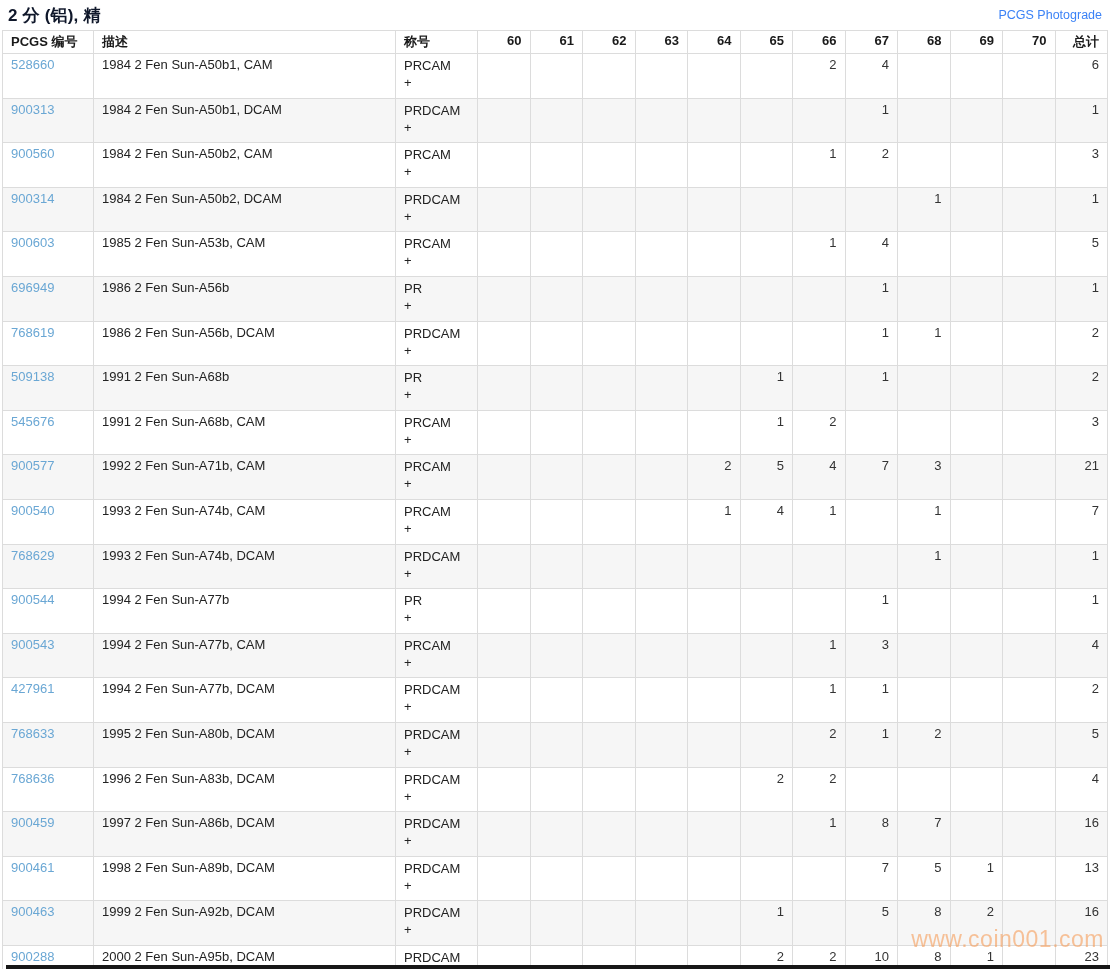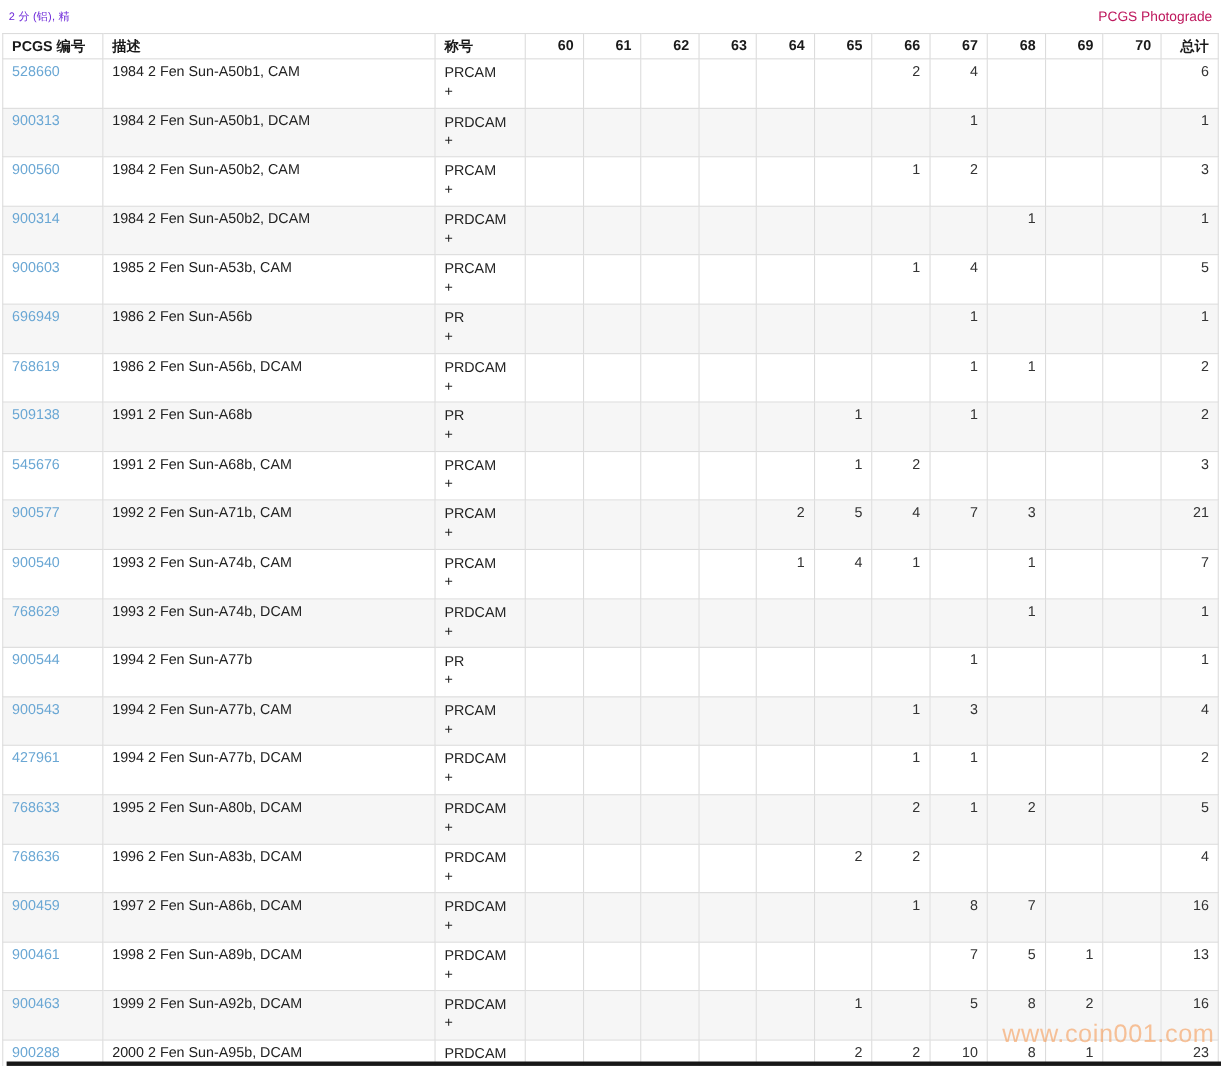--- a/index.html
+++ b/index.html
@@ -12,28 +12,28 @@
     position: relative;
   }
   .topbar {
     height: 30px;
     display: flex;
     align-items: center;
     justify-content: space-between;
     padding: 0 8px 0 8px;
   }
   .page-title {
-    font-size: 10px;
-    font-weight: normal;
-    color: #6d28d9;
+    font-size: 17px;
+    font-weight: bold;
+    color: #0f172a;
     letter-spacing: 0.2px;
   }
   .photograde-link {
     font-size: 12.5px;
-    color: #be185d;
+    color: #3b82f6;
     text-decoration: none;
     cursor: pointer;
     text-align: right;
   }
   table.pop-table {
     table-layout: fixed;
     border-collapse: collapse;
     width: 1106px;
     margin-left: 2px;
     background: #fff;

